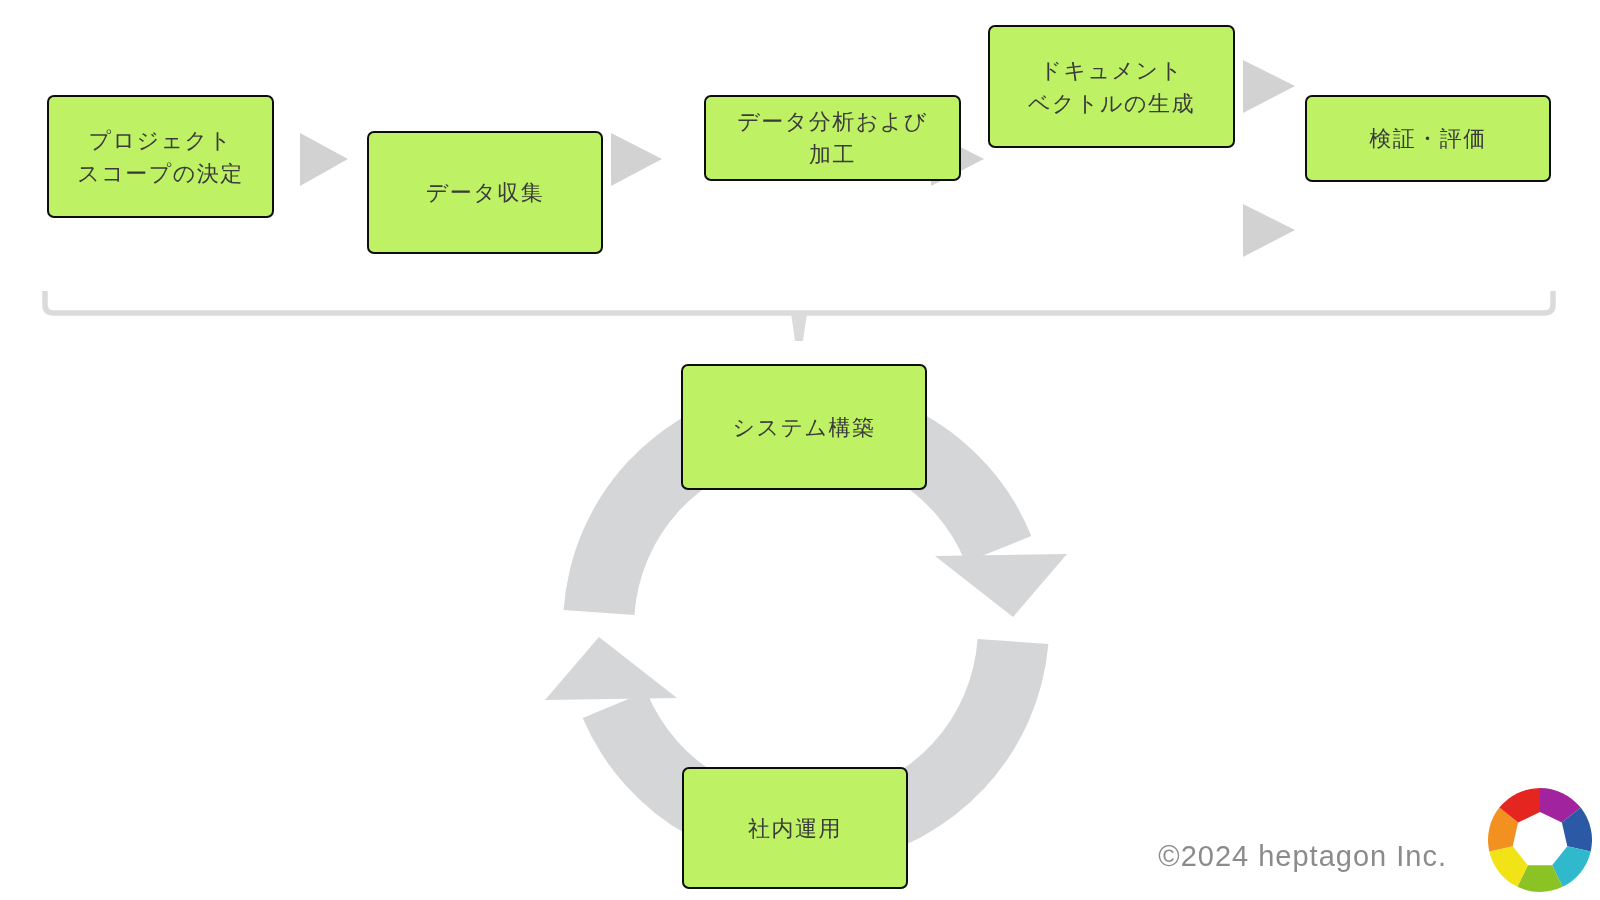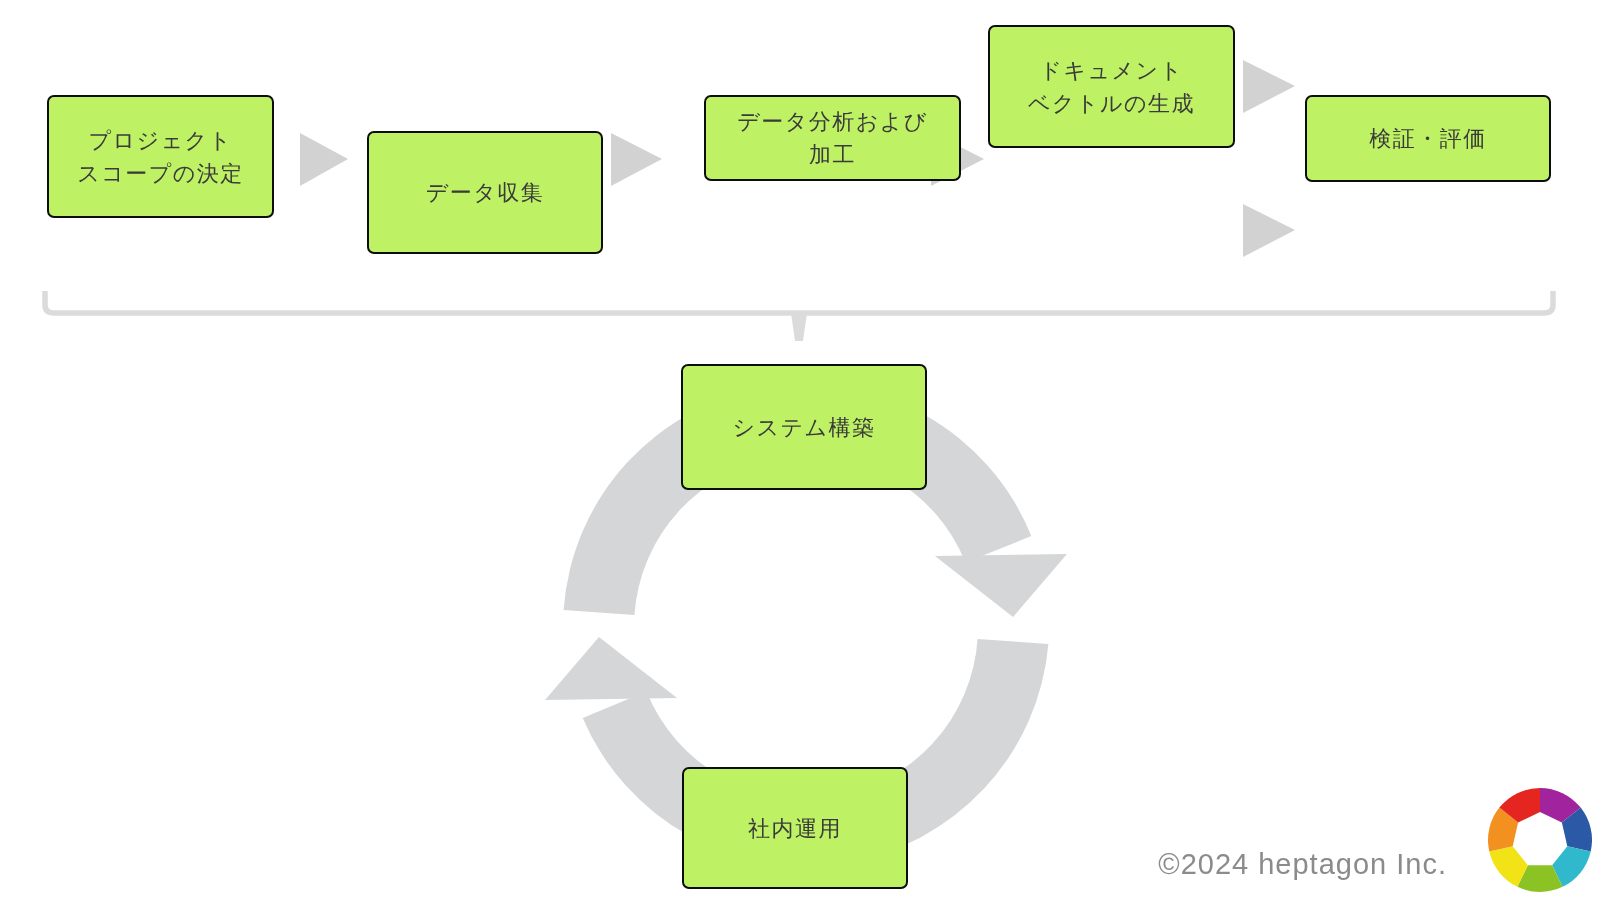--- a/index.html
+++ b/index.html
@@ -14,21 +14,21 @@
     display:flex;align-items:center;justify-content:center;
     box-sizing:border-box;
     font-family:Liberation Serif, serif;
   }
   .box-label{
     white-space:pre-line;text-align:center;
     font-size:22px;line-height:1.5;letter-spacing:1.5px;color:#3a3a3a;
   }
   .footer{
     position:absolute;z-index:2;right:153px;top:840px;
-    font-size:29px;letter-spacing:1px;color:#8b8b8b;margin-top:8px;
+    font-size:29px;letter-spacing:1px;color:#8b8b8b;
   }
   .logo{position:absolute;z-index:2;left:1488px;top:788px;width:104px;height:104px;}
 </style>
 </head>
 <body>
 
 <div class="canvas">
 
   <svg class="layer" width="1600" height="900" viewBox="0 0 1600 900">
 

